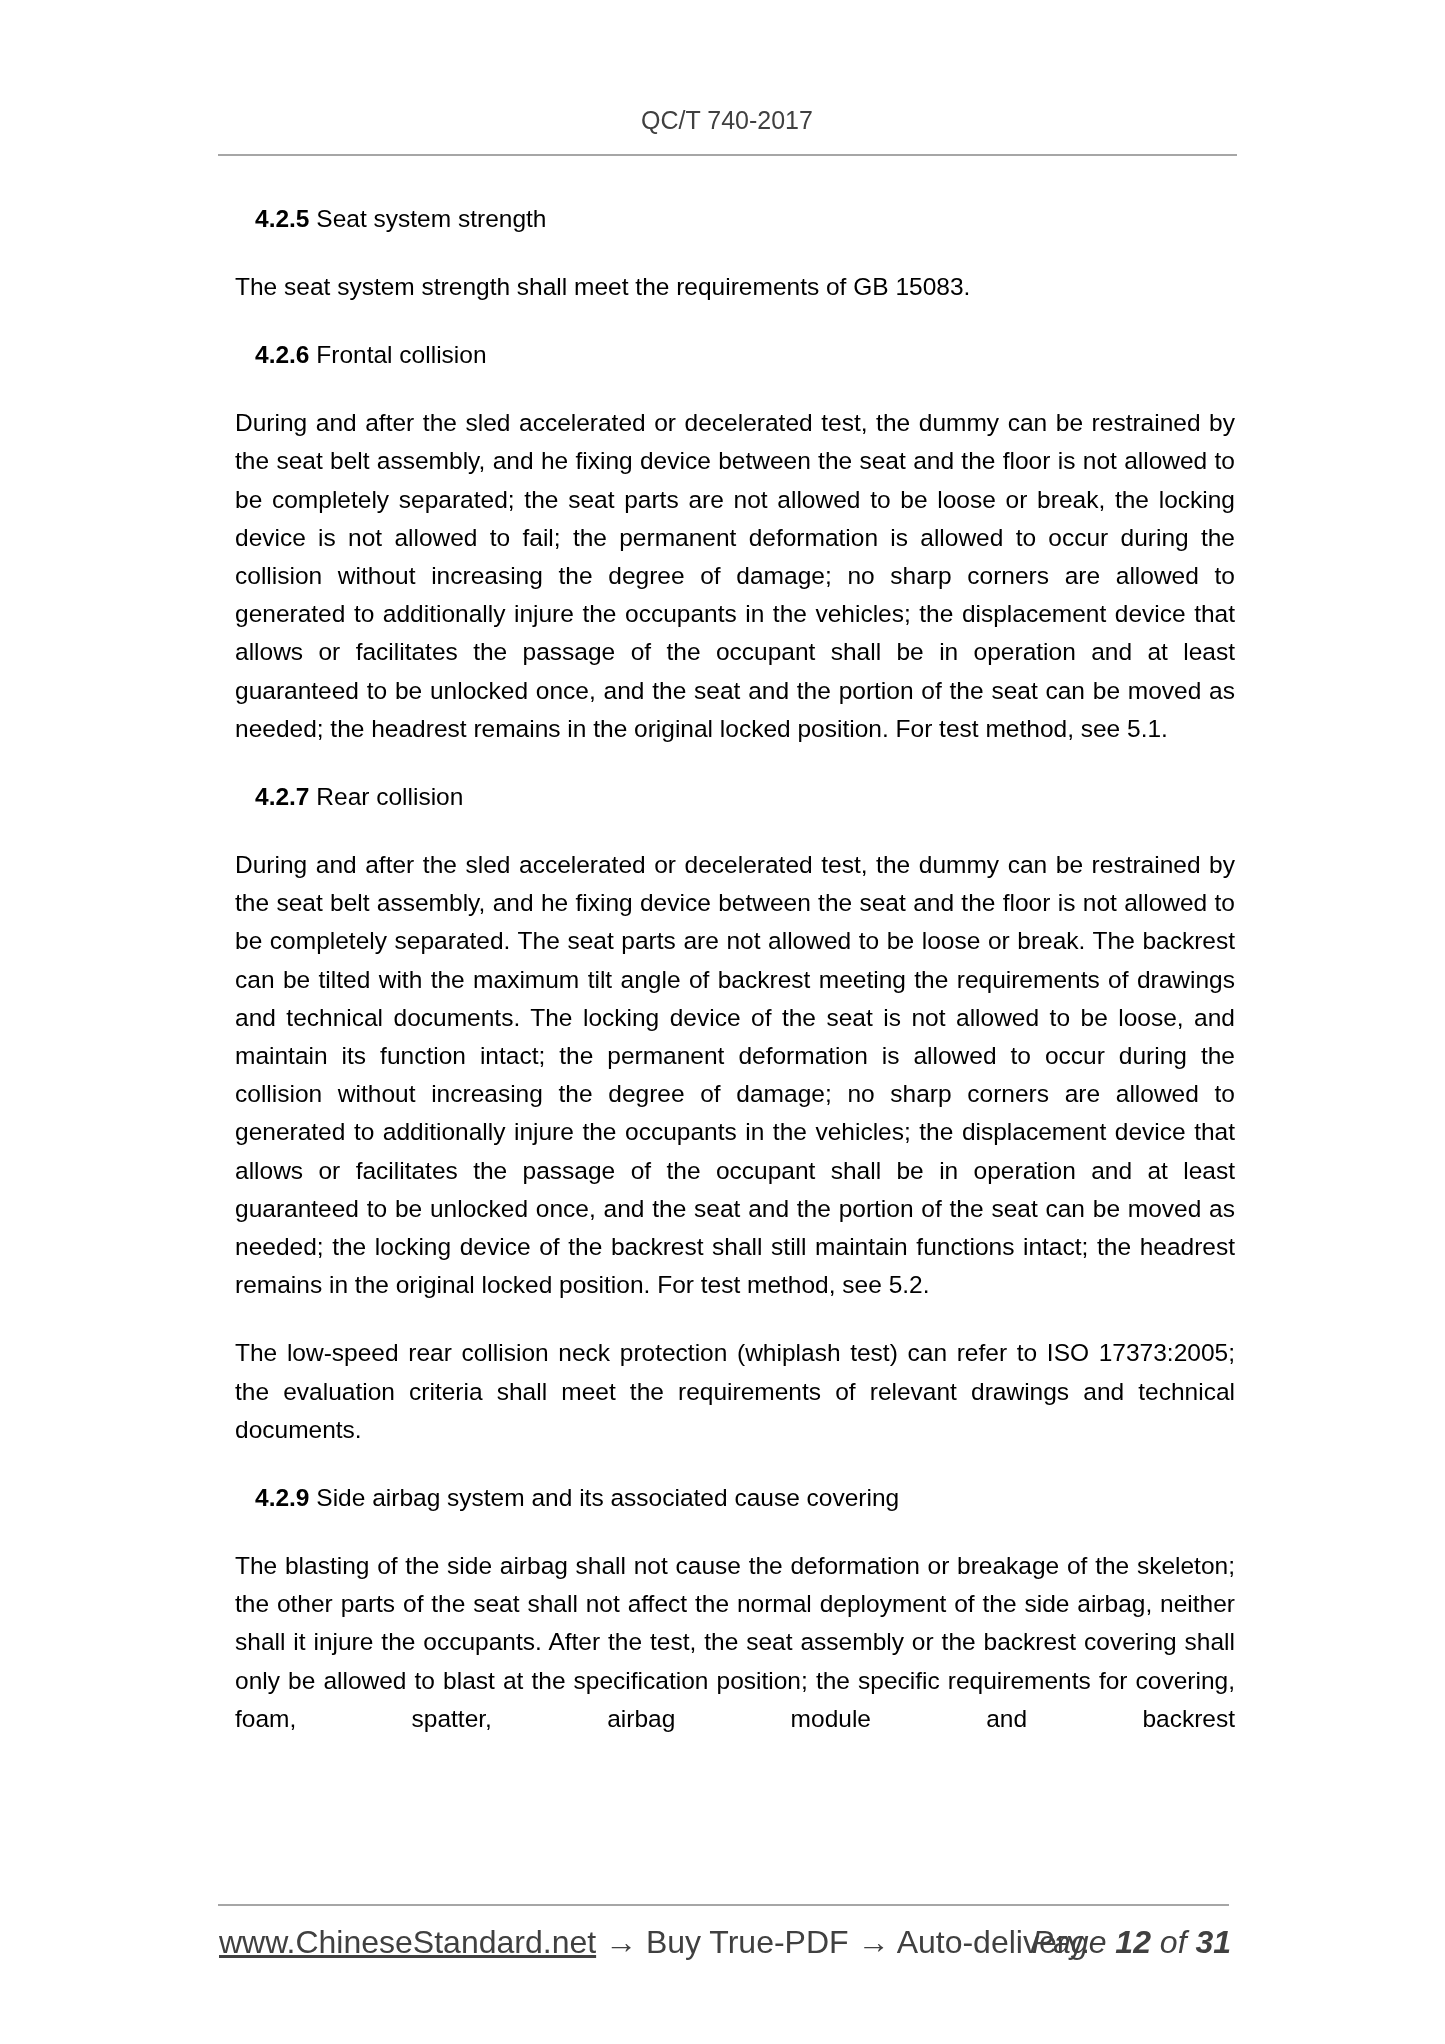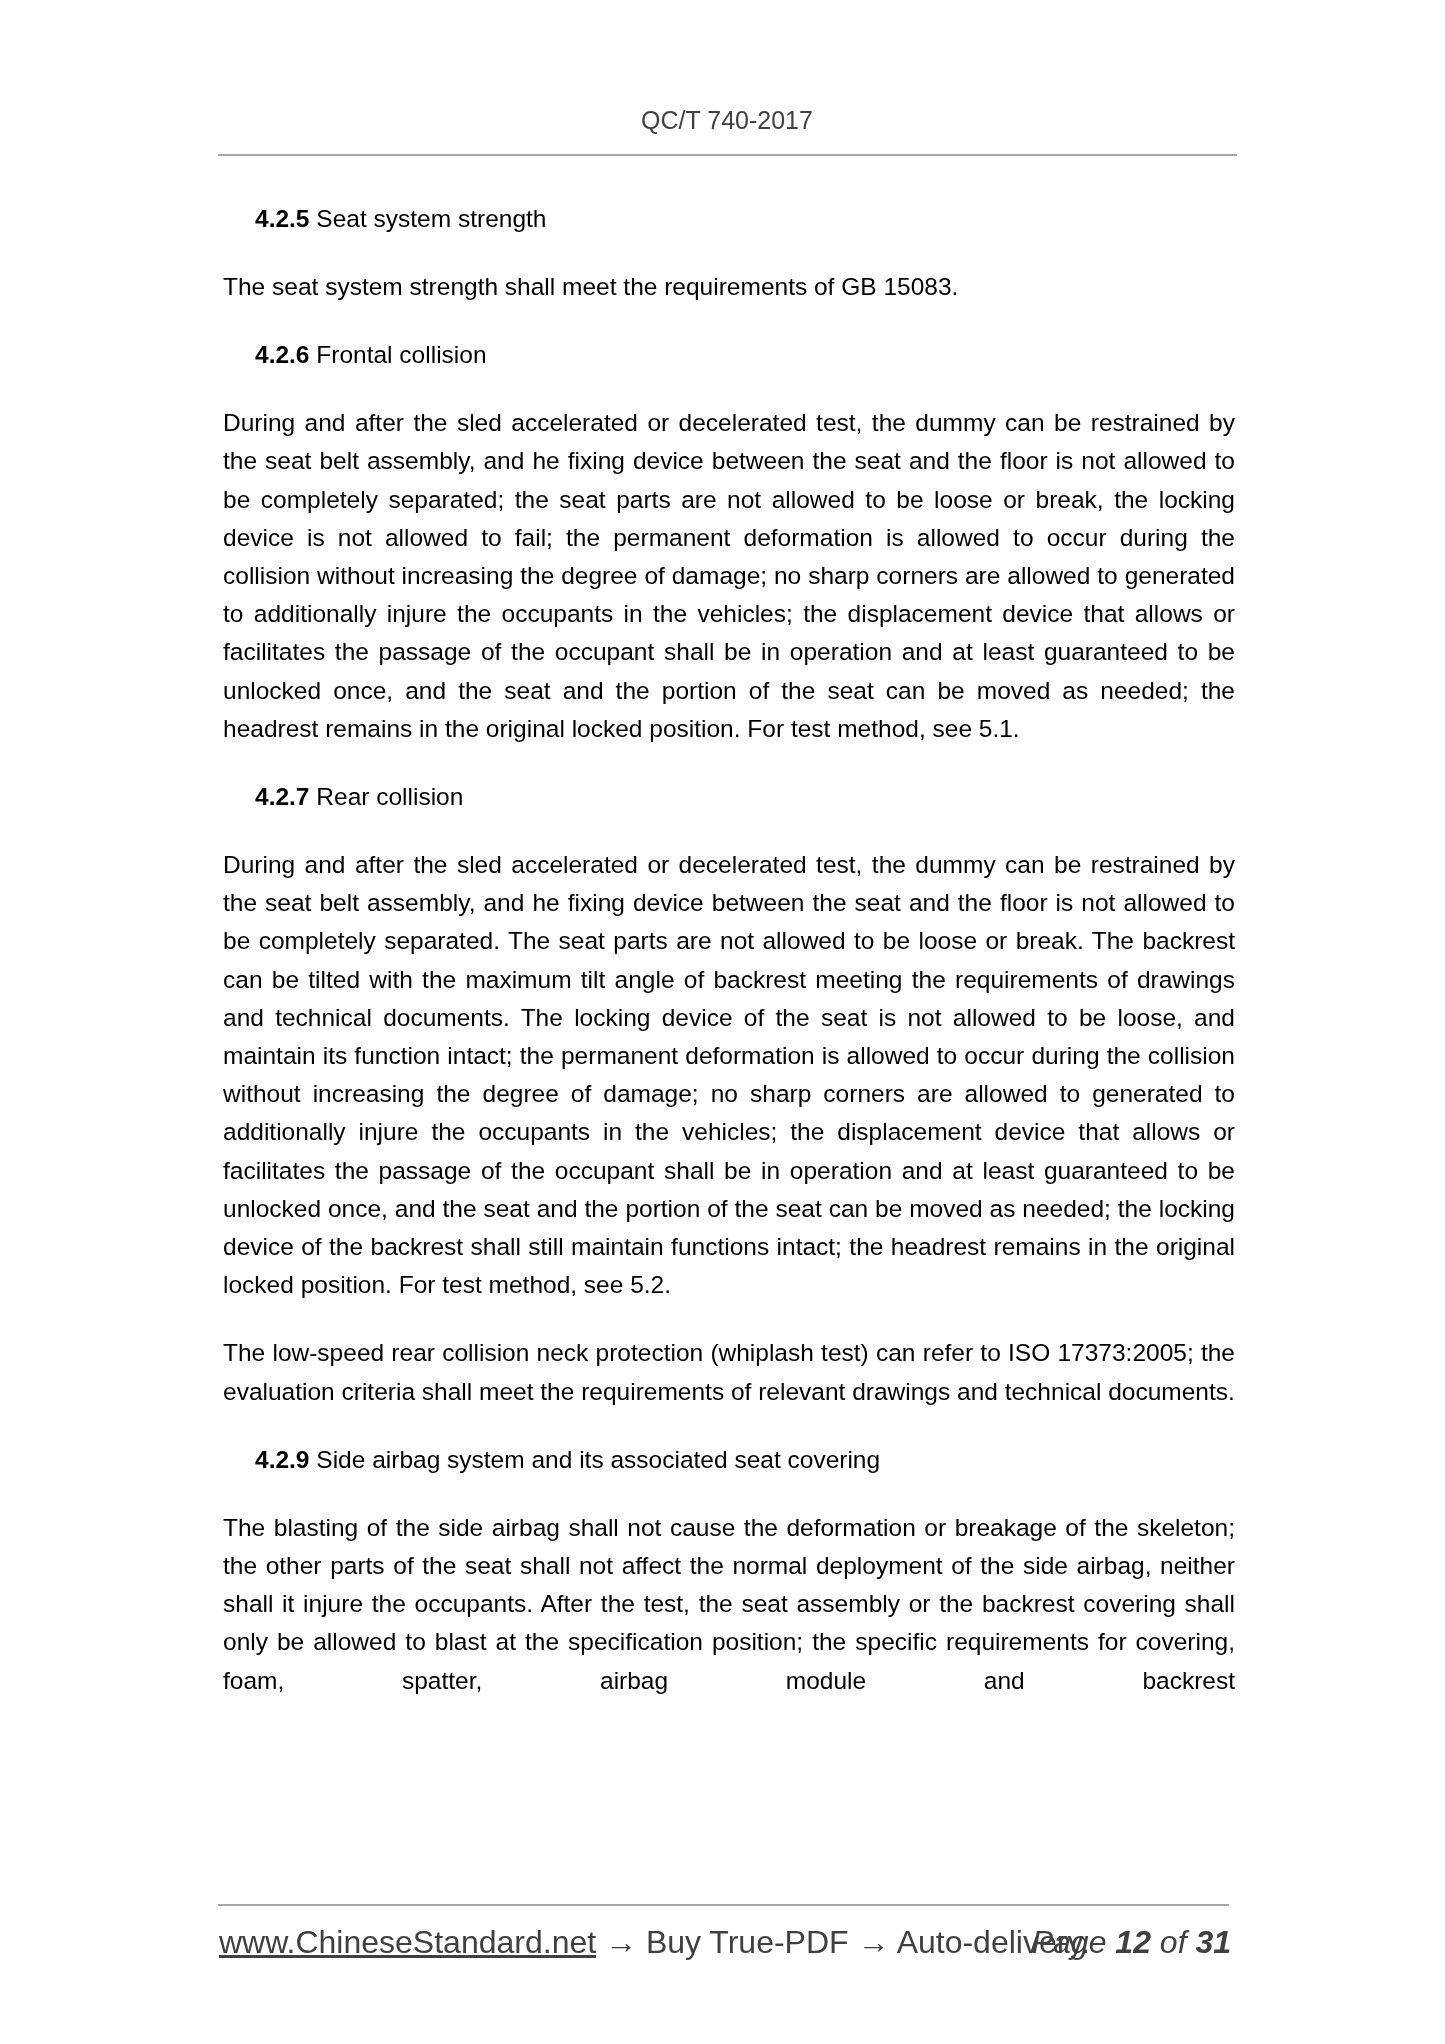--- a/index.html
+++ b/index.html
@@ -7,21 +7,21 @@
          font-family: "Liberation Sans", sans-serif; color: #000; }
   .page { position: absolute; left: 0; top: 0; width: 1425px; height: 2044px; background: #fff; }
   .running-header { position: absolute; left: 219px; width: 1016px; top: 104px;
          text-align: center; font-size: 25px; color: #404040; line-height: 32px; }
   .rule { position: absolute; left: 218px; height: 2px; background: #a6a6a6; }
   .rule.top { top: 154px; width: 1019px; }
   .rule.bottom { top: 1904px; width: 1011px; }
   .content { position: absolute; left: 219px; top: 200px; width: 1016px; }
   .heading { font-size: 24.5px; line-height: 38px; margin: 0 0 30px 0; }
   .heading .num { font-weight: bold; margin-left: 36px; }
-  .para { font-size: 24.5px; line-height: 38.2px; margin: 0 0 30px 4px; text-align: justify; }
+  .para { font-size: 24.5px; line-height: 38.2px; margin: 0 0 30px 16px; text-align: justify; }
   .para.last { text-align-last: justify; }
   .footer { position: absolute; left: 219px; top: 1926px; width: 1012px; height: 34px;
          font-size: 32px; color: #404040; line-height: 32px; }
   .footer .left { position: absolute; left: 0; top: 0; white-space: nowrap; }
   .footer .link { color: #404040; text-decoration: underline; }
   .footer .right { position: absolute; right: 0; top: 0; white-space: nowrap; font-style: italic; }
   .footer .right b { font-weight: bold; }
 </style>
 </head>
 <body>
@@ -46,21 +46,21 @@
     <div>
       <p class="heading"><span class="num">4.2.7</span> <span>Rear collision</span></p>
       <p class="para">During and after the sled accelerated or decelerated test, the dummy can be restrained by the seat belt assembly, and he fixing device between the seat and the floor is not allowed to be completely separated. The seat parts are not allowed to be loose or break. The backrest can be tilted with the maximum tilt angle of backrest meeting the requirements of drawings and technical documents. The locking device of the seat is not allowed to be loose, and maintain its function intact; the permanent deformation is allowed to occur during the collision without increasing the degree of damage; no sharp corners are allowed to generated to additionally injure the occupants in the vehicles; the displacement device that allows or facilitates the passage of the occupant shall be in operation and at least guaranteed to be unlocked once, and the seat and the portion of the seat can be moved as needed; the locking device of the backrest shall still maintain functions intact; the headrest remains in the original locked position. For test method, see 5.2.</p>
     </div>
 
     <div>
       <p class="para">The low-speed rear collision neck protection (whiplash test) can refer to ISO 17373:2005; the evaluation criteria shall meet the requirements of relevant drawings and technical documents.</p>
     </div>
 
     <div>
-      <p class="heading"><span class="num">4.2.9</span> <span>Side airbag system and its associated seat covering</span></p>
+      <p class="heading"><span class="num">4.2.9</span> <span>Side airbag system and its associated cause covering</span></p>
       <p class="para last">The blasting of the side airbag shall not cause the deformation or breakage of the skeleton; the other parts of the seat shall not affect the normal deployment of the side airbag, neither shall it injure the occupants. After the test, the seat assembly or the backrest covering shall only be allowed to blast at the specification position; the specific requirements for covering, foam, spatter, airbag module and backrest</p>
     </div>
 
   </div>
 
   <div class="rule bottom"></div>
 
   <div class="footer">
     <div class="left">
       <a class="link">www.ChineseStandard.net</a>

